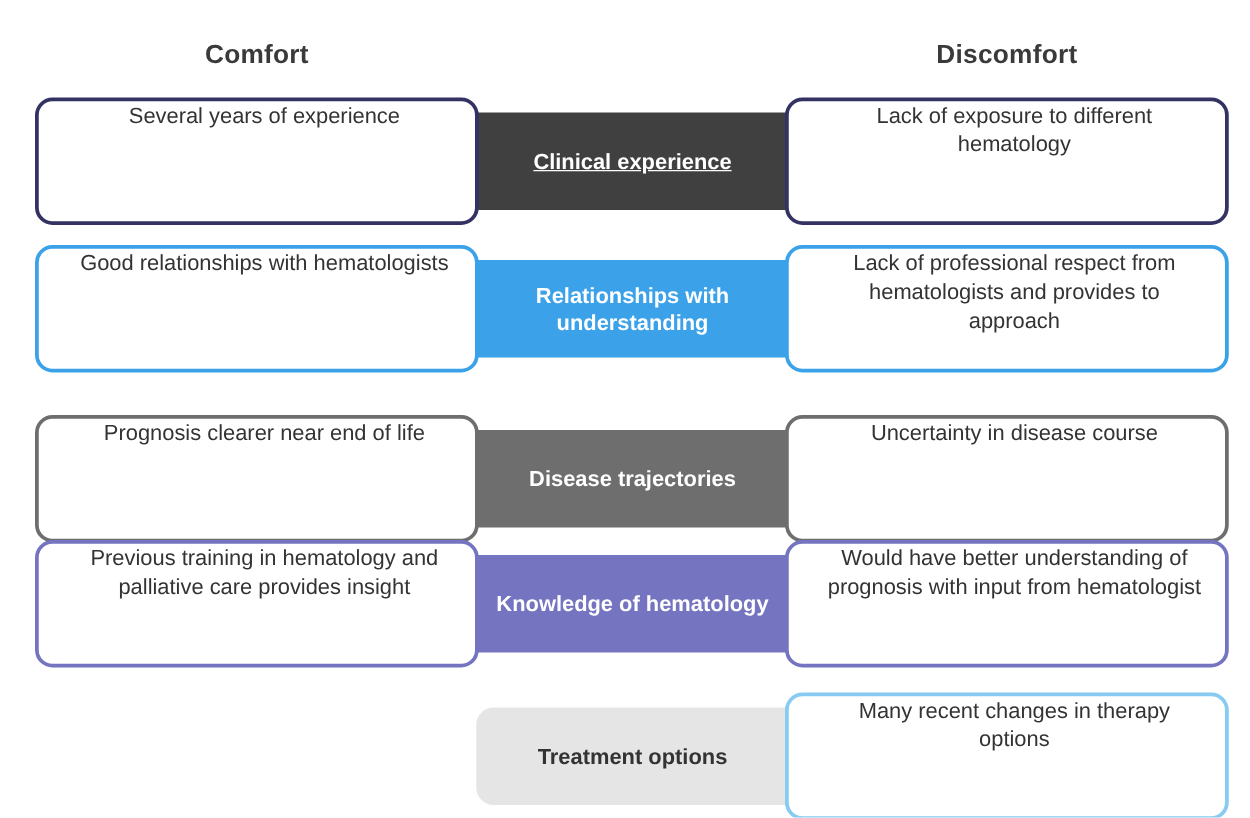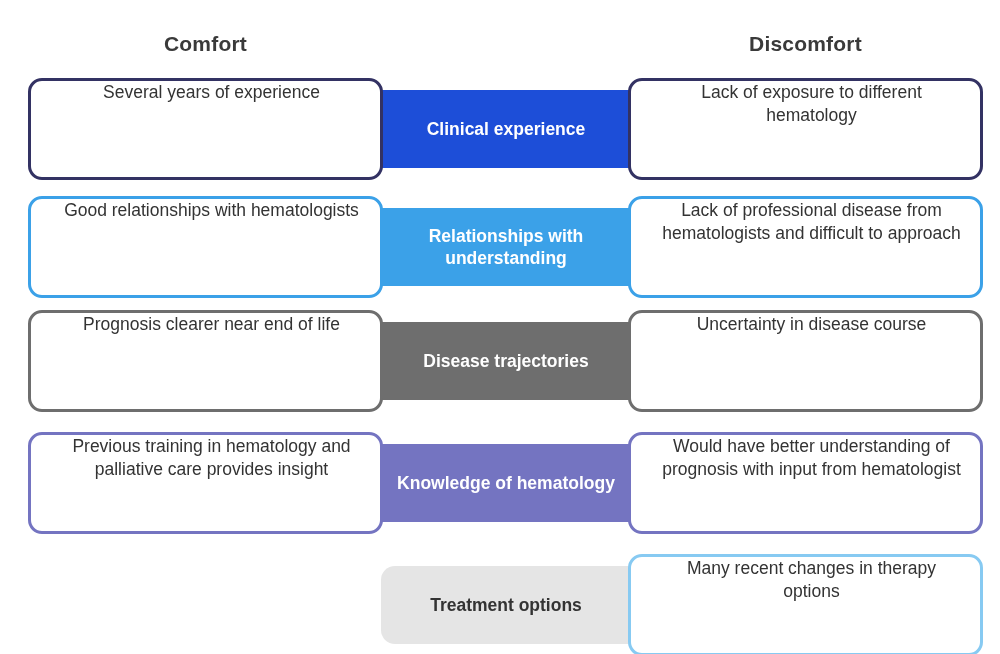--- a/index.html
+++ b/index.html
@@ -104,41 +104,41 @@
 <div id="diagram">
 
   <div class="col-header comfort">Comfort</div>
 
   <div class="col-header discomfort">Discomfort</div>
 
   <div class="row" style="top:62px;">
     <div class="side-box left" style="border-color: rgb(51, 50, 99);">
       <span class="box-text">Several years of experience</span>
     </div>
-    <div class="center-band" style="background: #1d4ed8; color: rgb(255, 255, 255);">
+    <div class="center-band" style="background: #404040; color: rgb(255, 255, 255); text-decoration: underline;">
       <span class="band-text">Clinical experience</span>
     </div>
     <div class="side-box right" style="border-color: rgb(51, 50, 99);">
       <span class="box-text">Lack of exposure to different hematology</span>
     </div>
   </div>
 
   <div class="row" style="top:180px;">
     <div class="side-box left" style="border-color: rgb(59, 161, 232);">
       <span class="box-text">Good relationships with hematologists</span>
     </div>
     <div class="center-band" style="background: rgb(59, 161, 232); color: rgb(255, 255, 255);">
       <span class="band-text">Relationships with understanding</span>
     </div>
     <div class="side-box right" style="border-color: rgb(59, 161, 232);">
-      <span class="box-text">Lack of professional disease from hematologists and difficult to approach</span>
+      <span class="box-text">Lack of professional respect from hematologists and provides to approach</span>
     </div>
   </div>
 
-  <div class="row" style="top:294px;">
+  <div class="row" style="top:316px;">
     <div class="side-box left" style="border-color: rgb(110, 110, 110);">
       <span class="box-text">Prognosis clearer near end of life</span>
     </div>
     <div class="center-band" style="background: rgb(110, 110, 110); color: rgb(255, 255, 255);">
       <span class="band-text">Disease trajectories</span>
     </div>
     <div class="side-box right" style="border-color: rgb(110, 110, 110);">
       <span class="box-text">Uncertainty in disease course</span>
     </div>
   </div>

